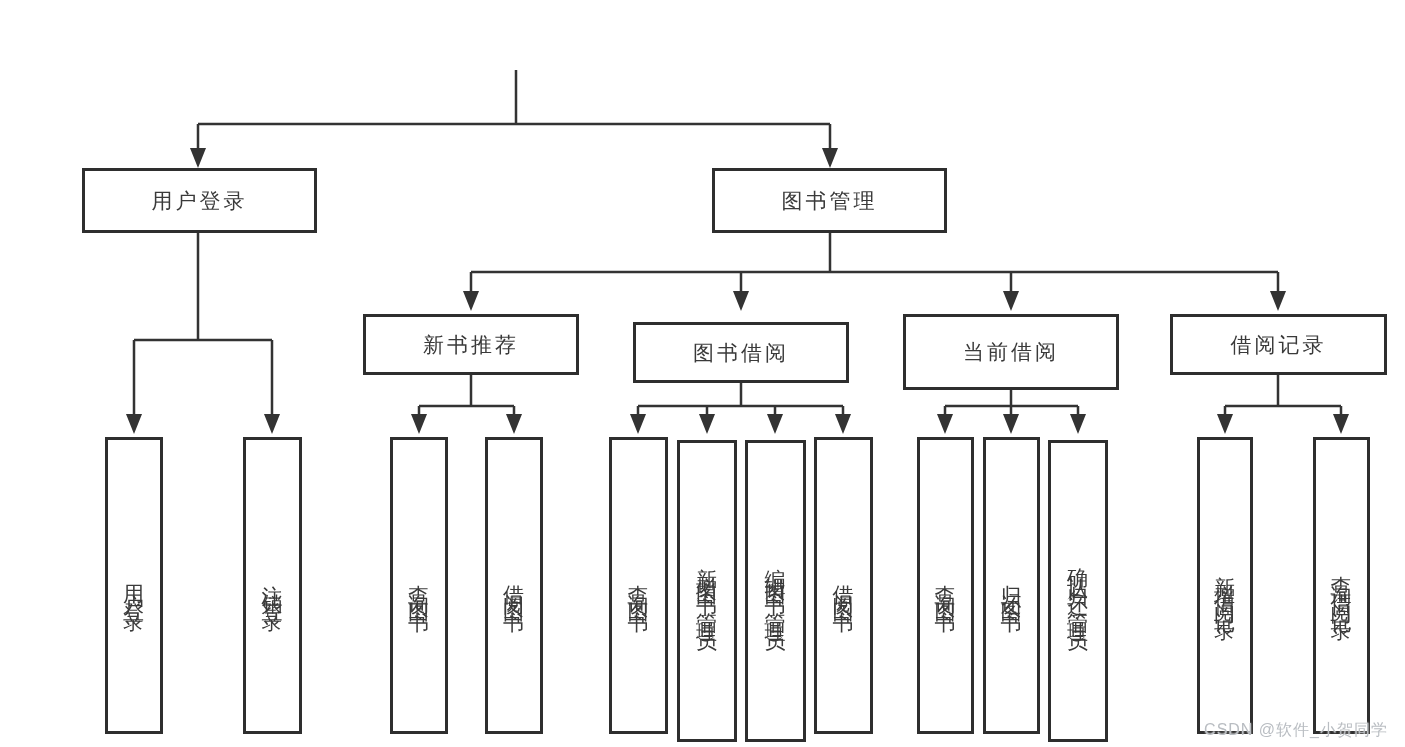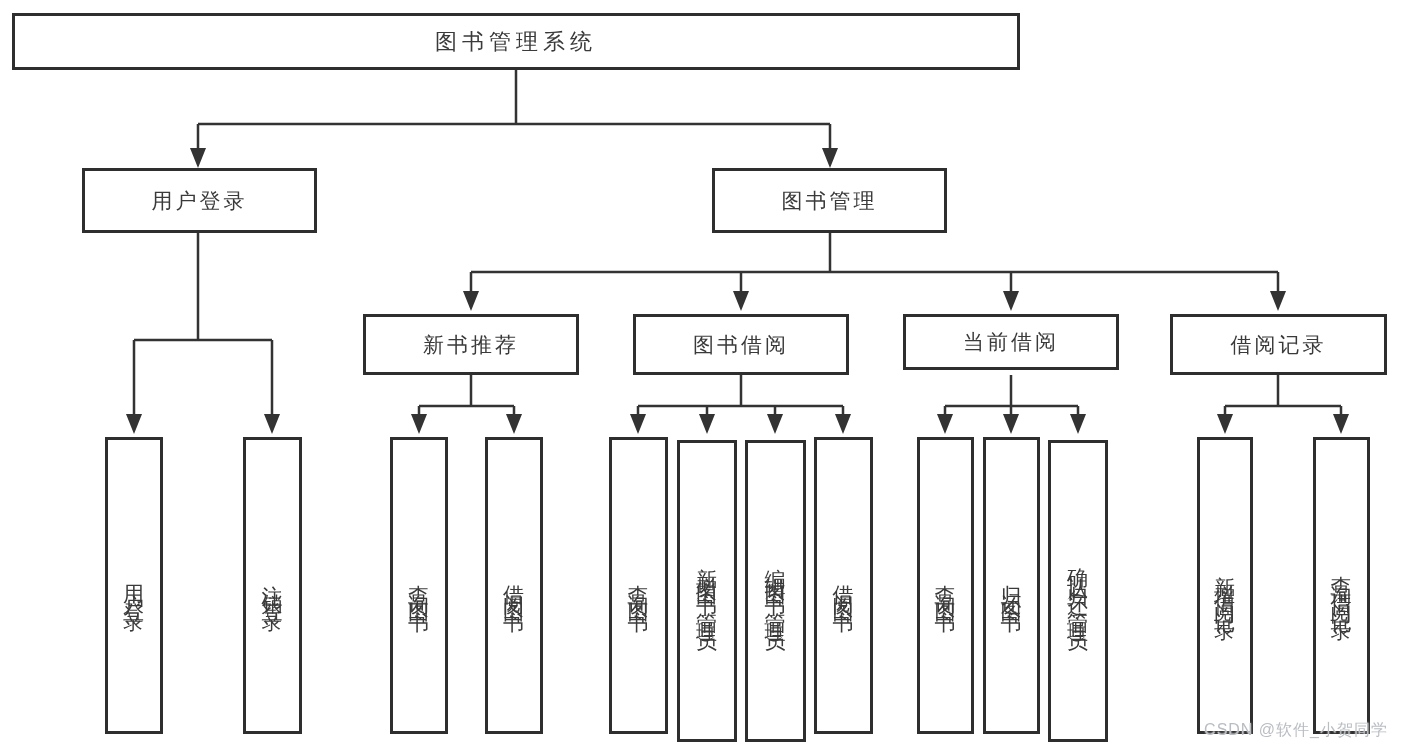--- a/index.html
+++ b/index.html
@@ -109,38 +109,35 @@
       <polygon points="767,414 783,414 775,434"></polygon>
       <polygon points="835,414 851,414 843,434"></polygon>
       <polygon points="937,414 953,414 945,434"></polygon>
       <polygon points="1003,414 1019,414 1011,434"></polygon>
       <polygon points="1070,414 1086,414 1078,434"></polygon>
       <polygon points="1217,414 1233,414 1225,434"></polygon>
       <polygon points="1333,414 1349,414 1341,434"></polygon>
     </g>
   </svg>
 
-  <div class="node root-box" style="left:12px;top:13px;width:1008px;height:57px">
-    <span>图书管理系统</span>
-  </div>
 
   <div class="node hbox" style="left:82px;top:168px;width:235px;height:65px">
     <span>用户登录</span>
   </div>
   <div class="node hbox" style="left:363px;top:314px;width:216px;height:61px">
     <span>新书推荐</span>
   </div>
 
   <div class="node hbox" style="left:712px;top:168px;width:235px;height:65px">
     <span>图书管理</span>
   </div>
-  <div class="node hbox" style="left:633px;top:314px;width:216px;height:61px">
+  <div class="node hbox" style="left:633px;top:322px;width:216px;height:61px">
     <span>图书借阅</span>
   </div>
-  <div class="node hbox" style="left:903px;top:314px;width:216px;height:56px">
+  <div class="node hbox" style="left:903px;top:314px;width:216px;height:76px">
     <span>当前借阅</span>
   </div>
   <div class="node hbox" style="left:1170px;top:314px;width:217px;height:61px">
     <span>借阅记录</span>
   </div>
 
   <div class="node vbox" style="left:105px;top:437px;width:58px;height:297px">
     <span>用户登录</span>
   </div>
   <div class="node vbox" style="left:243px;top:437px;width:59px;height:297px">

